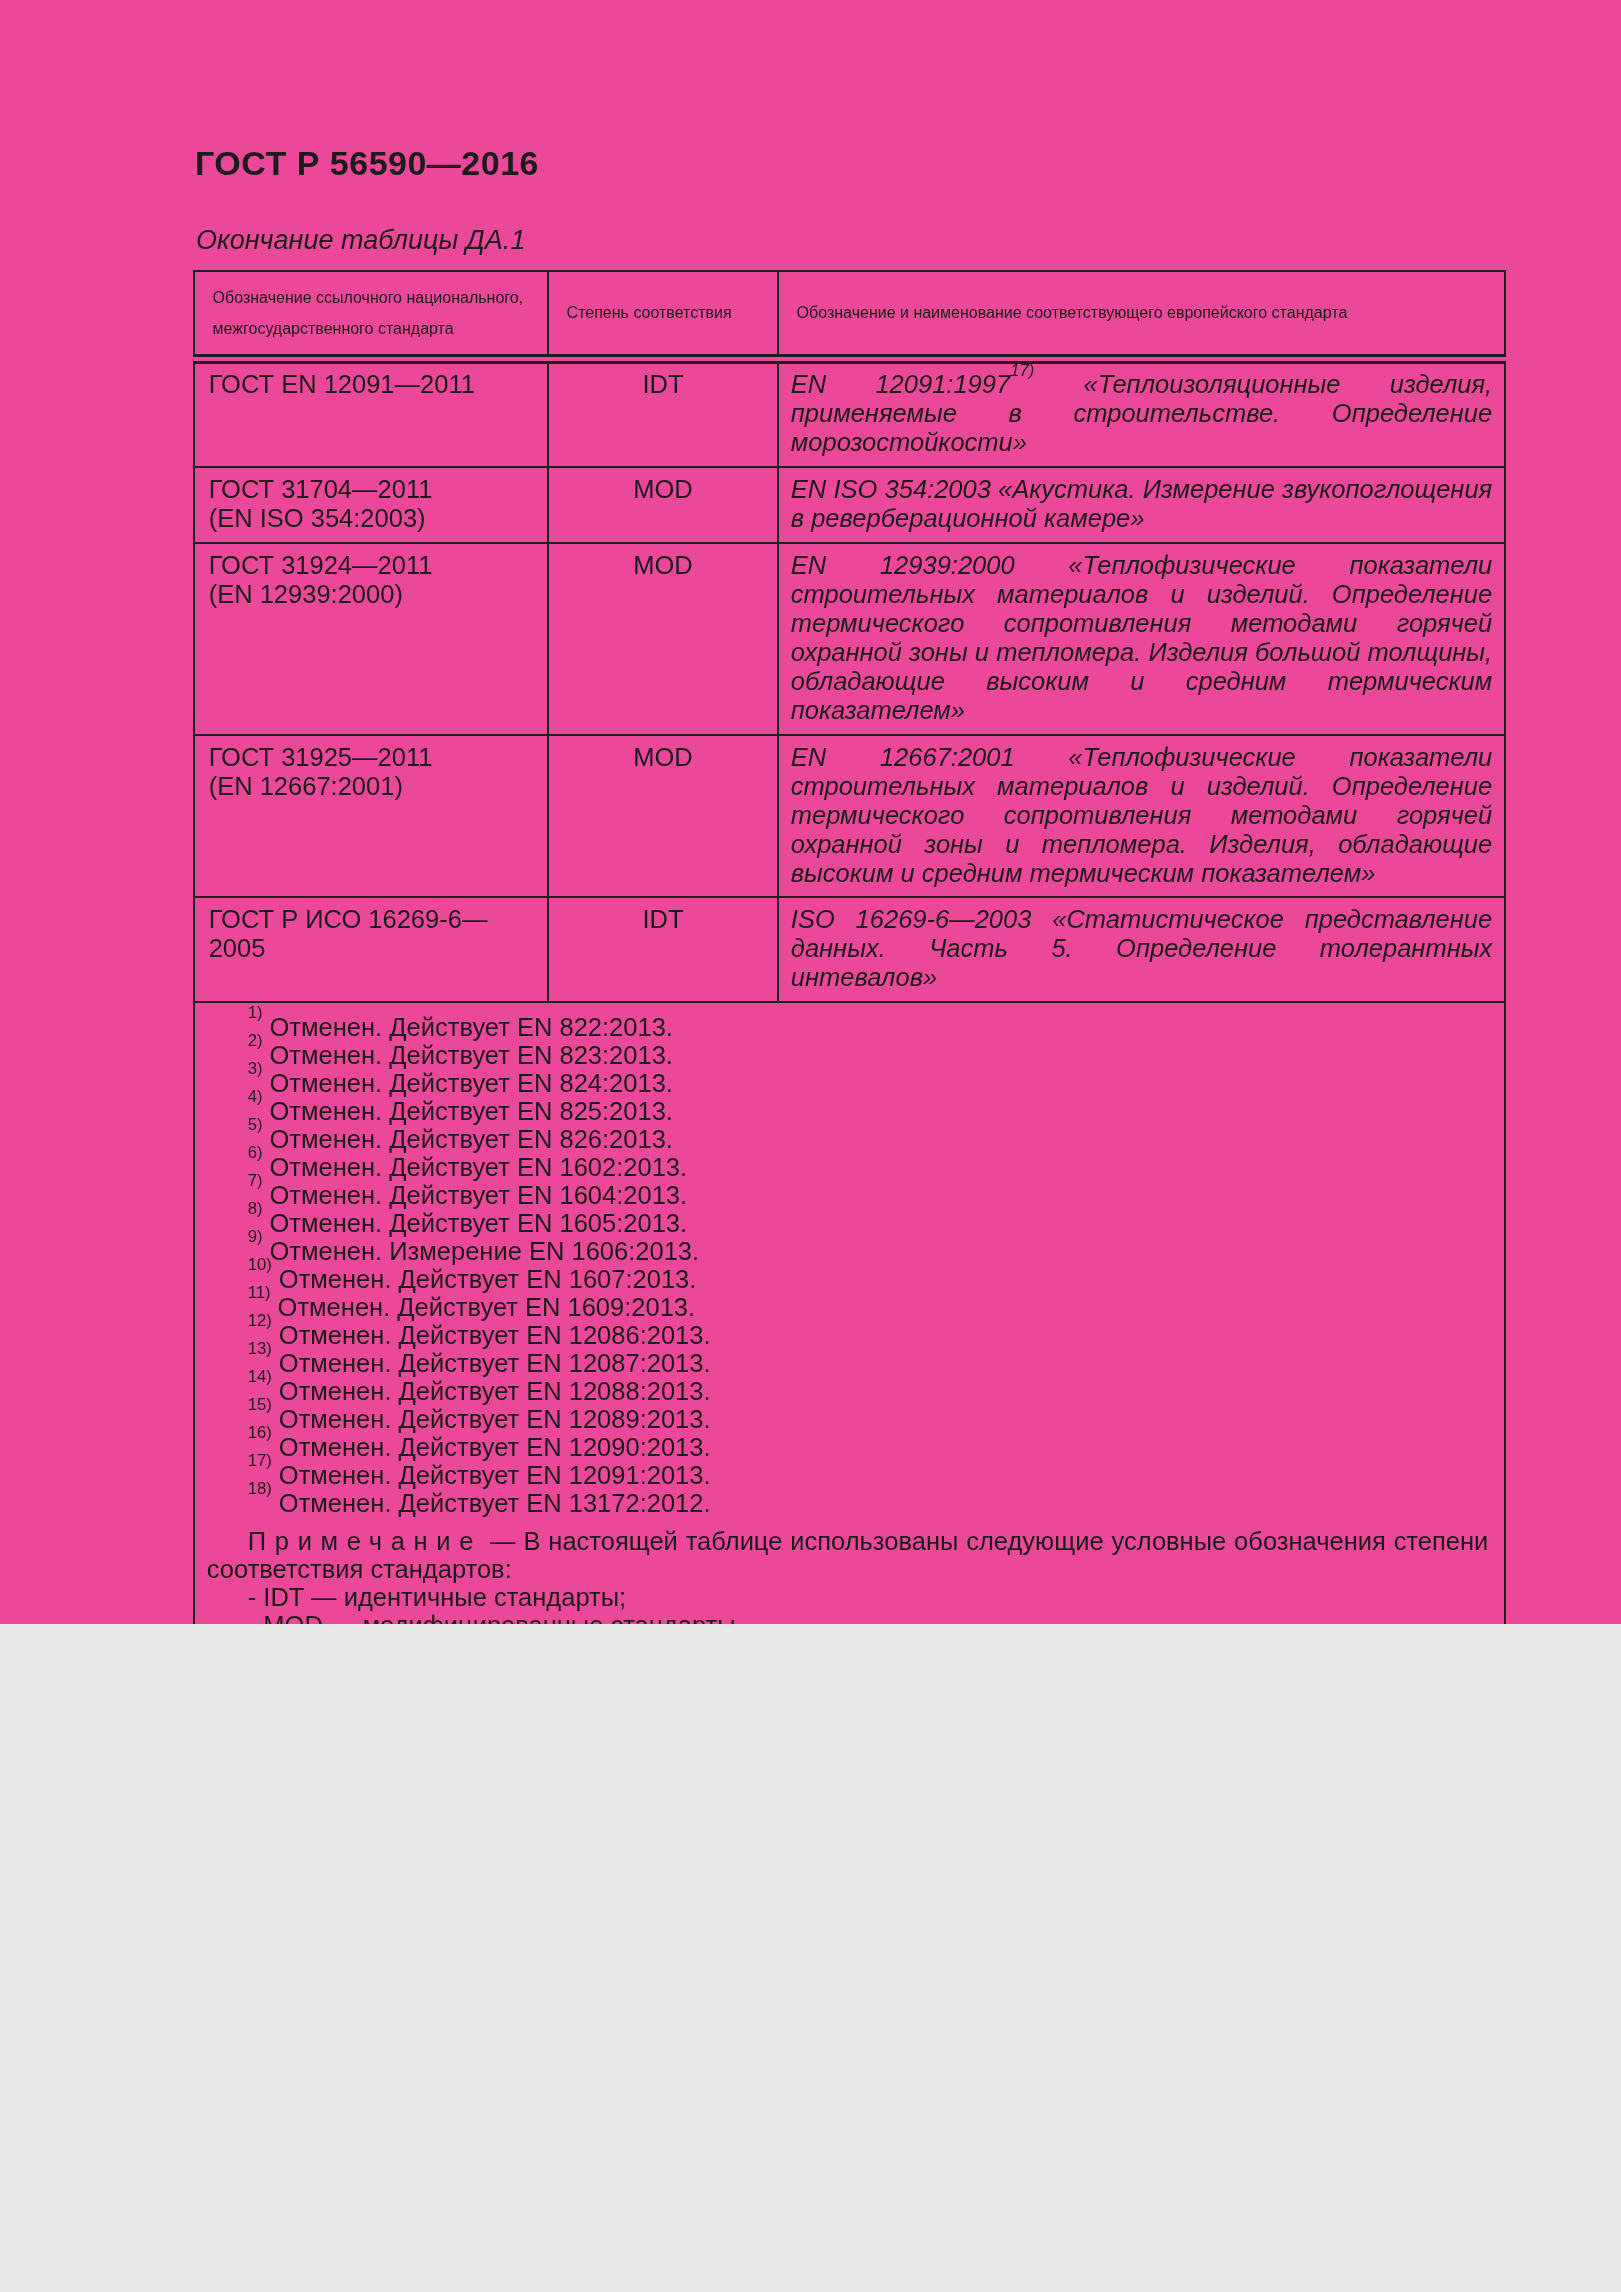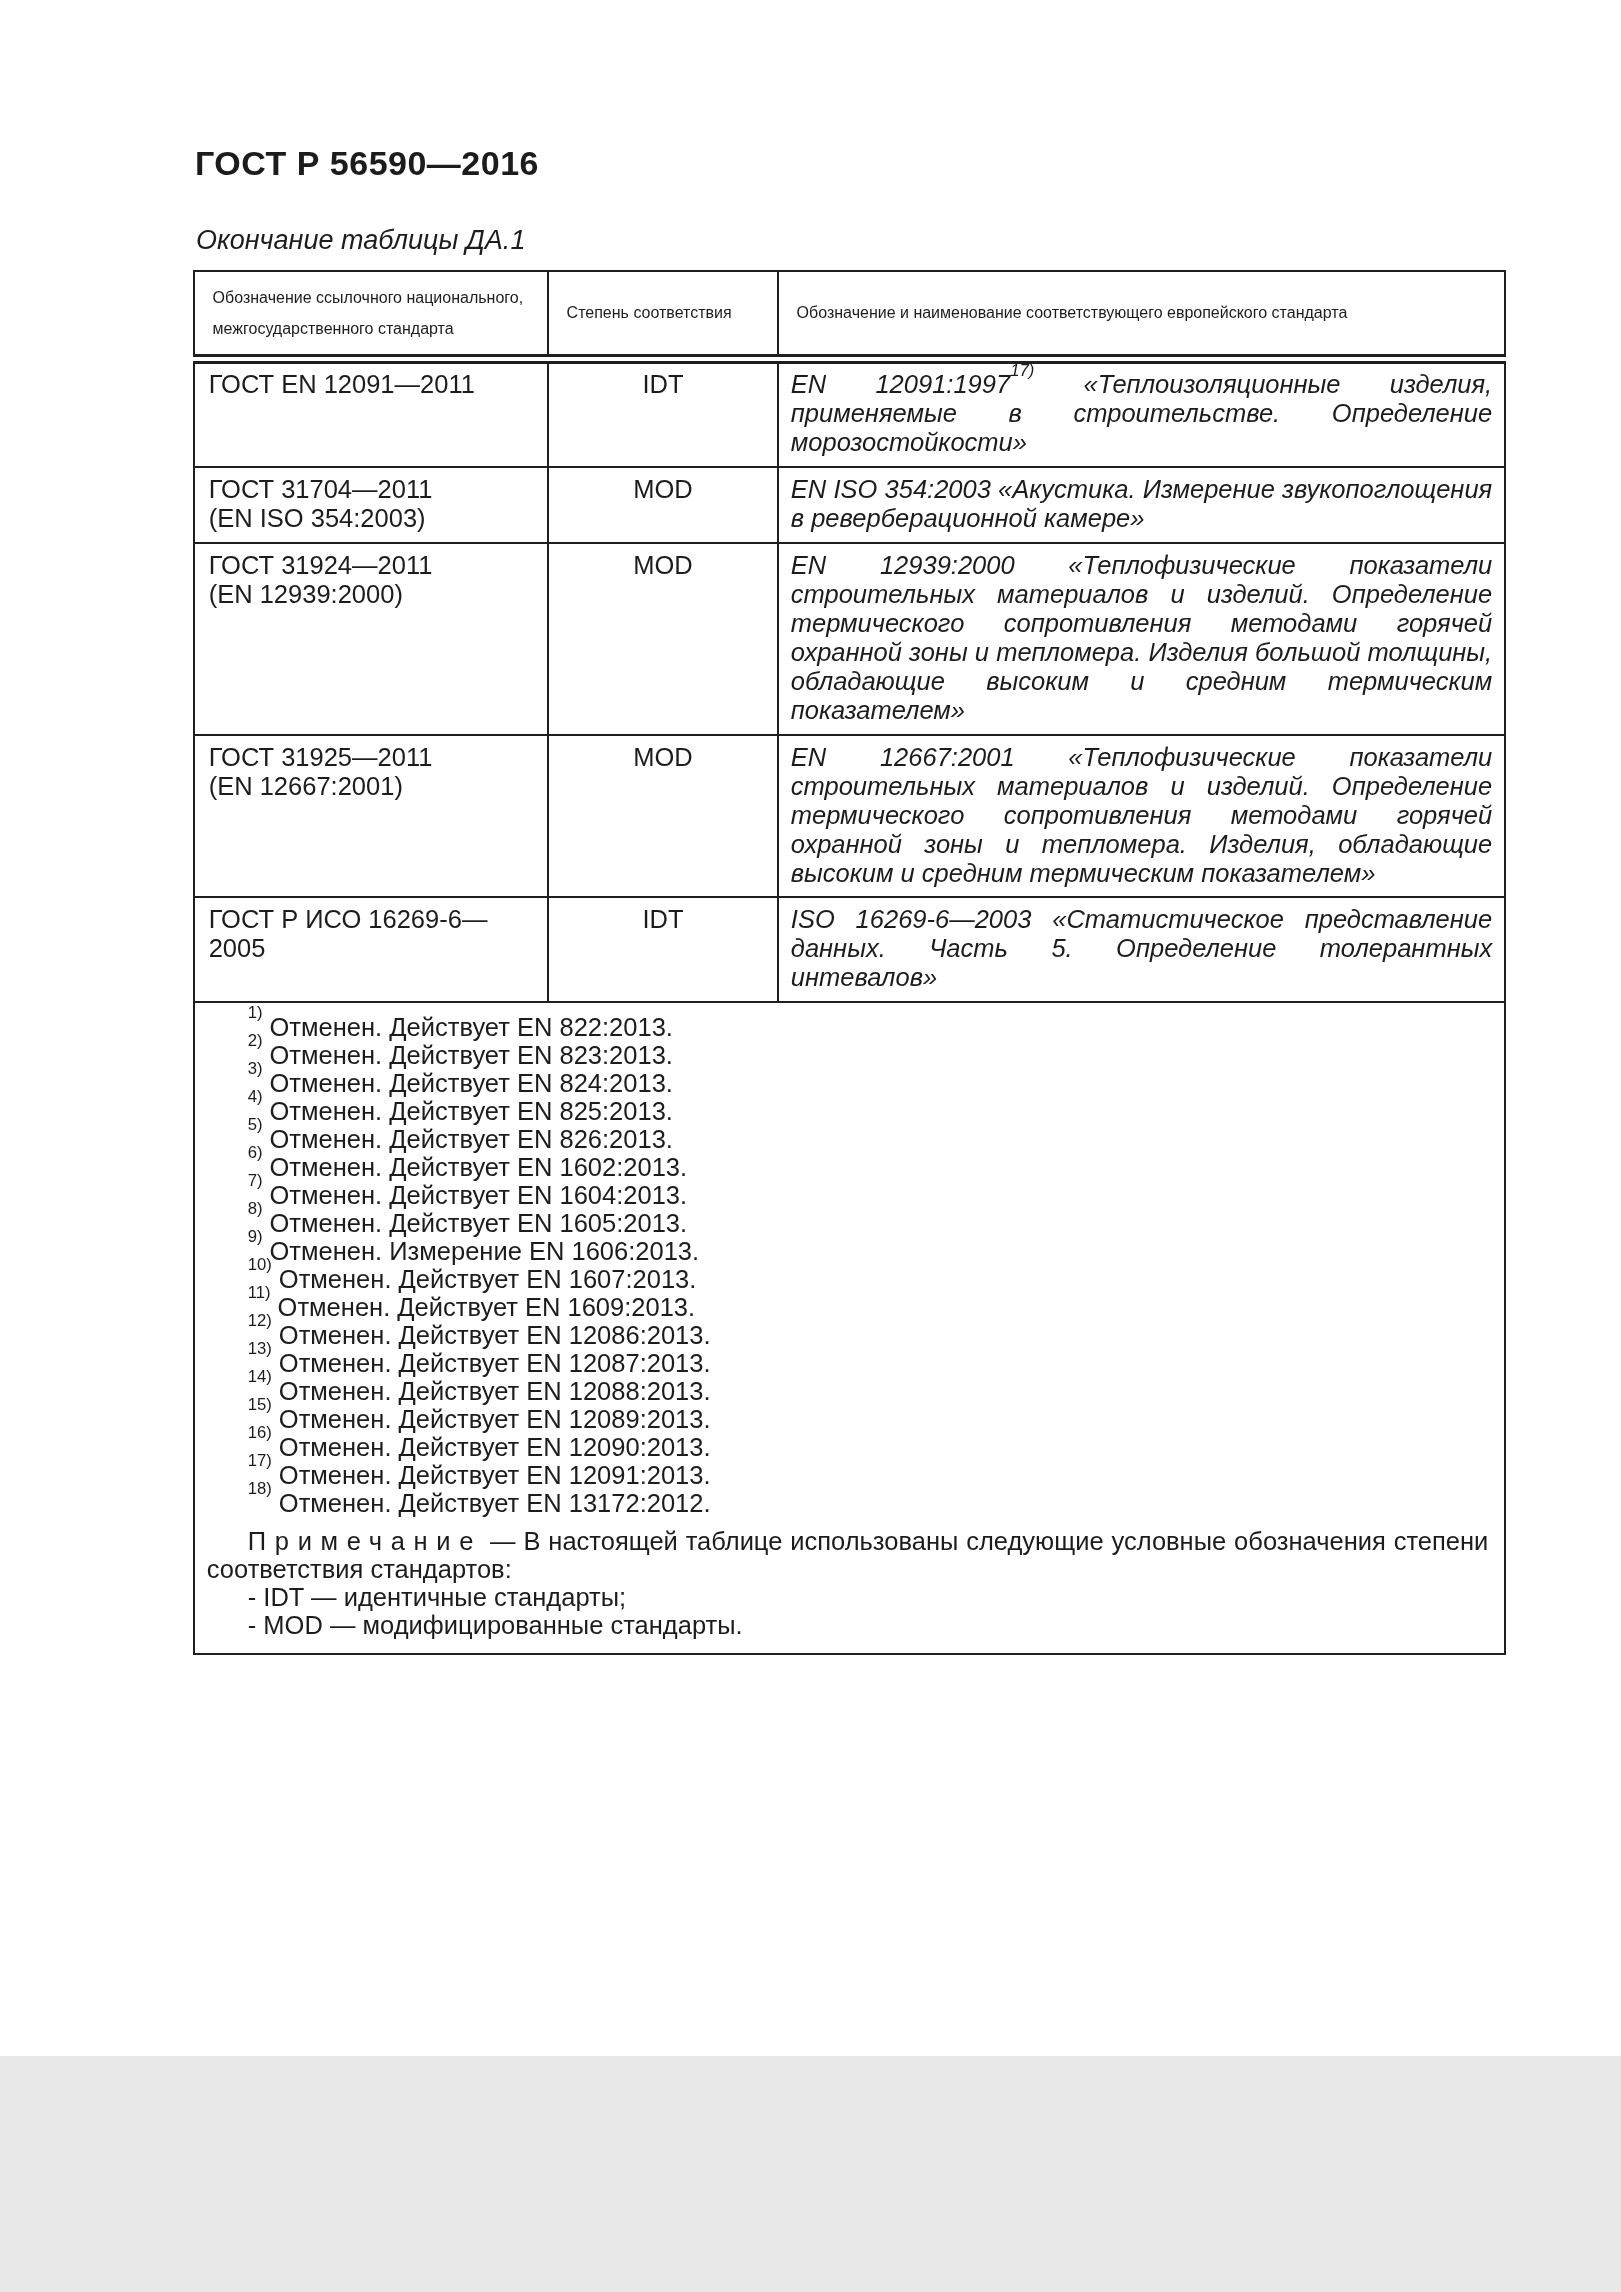--- a/index.html
+++ b/index.html
@@ -1,20 +1,20 @@
 <!DOCTYPE html>
 <html lang="ru"><head>
 <meta charset="utf-8">
 <style>
   html, body { margin: 0; padding: 0; background: #e8e8e8; }
   .page {
     position: relative;
     width: 1621px;
-    height: 2056px;
-    background: #ffffff;
+    height: 1624px;
+    background: #ec4899;
     font-family: "Liberation Sans", "DejaVu Sans", sans-serif;
     color: #1c1c1c;
     overflow: hidden;
   }
   .doc-title {
     position: absolute;
     left: 195px;
     top: 144px;
     font-size: 34px;
     font-weight: bold;

